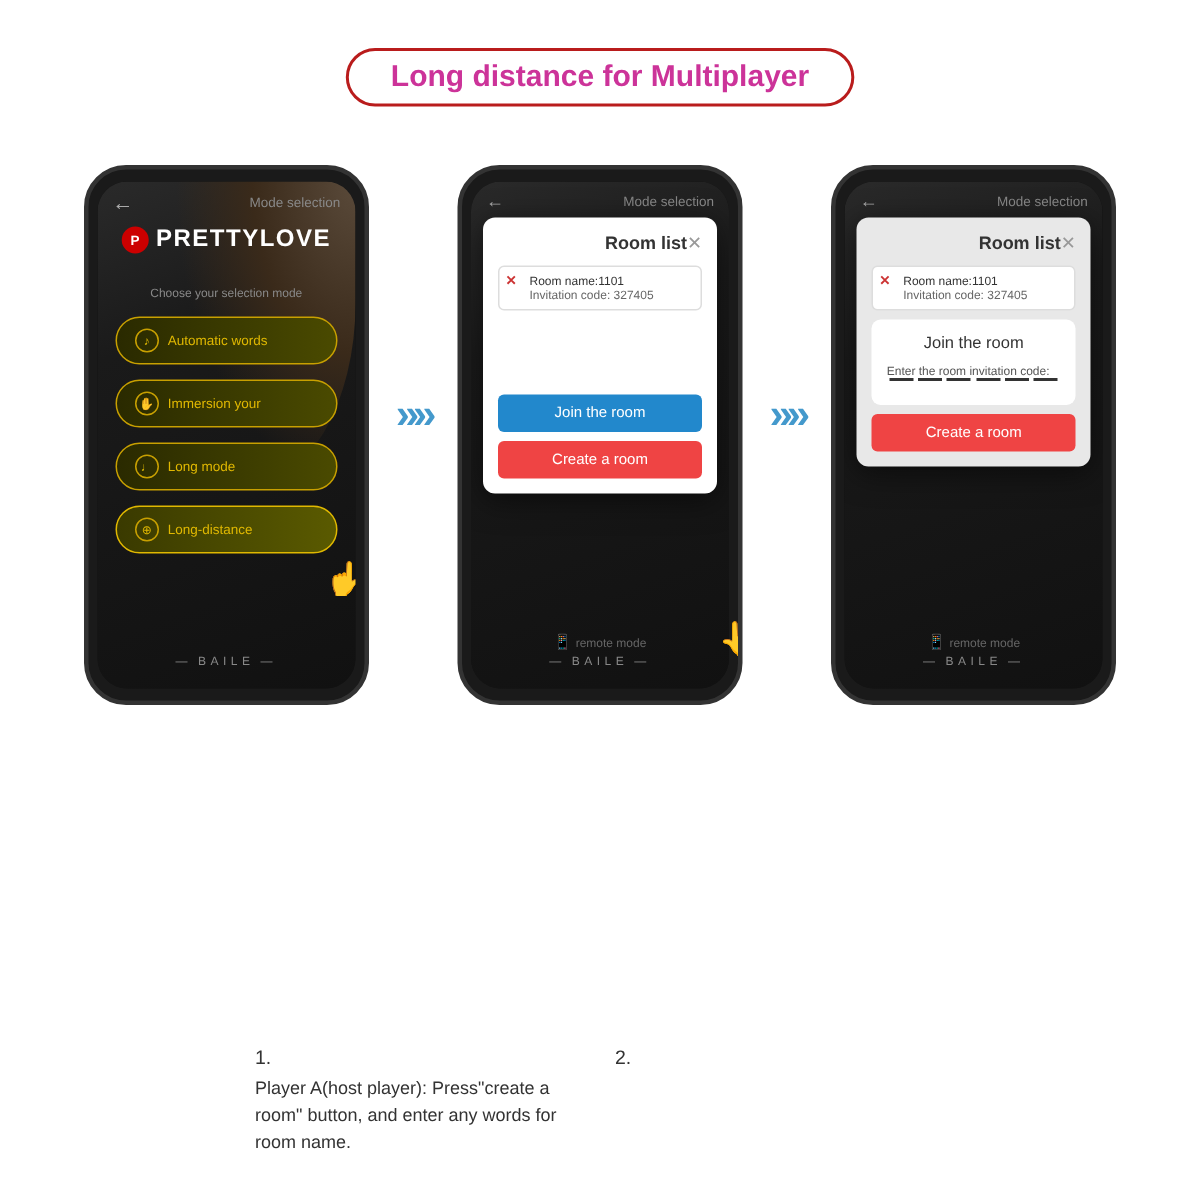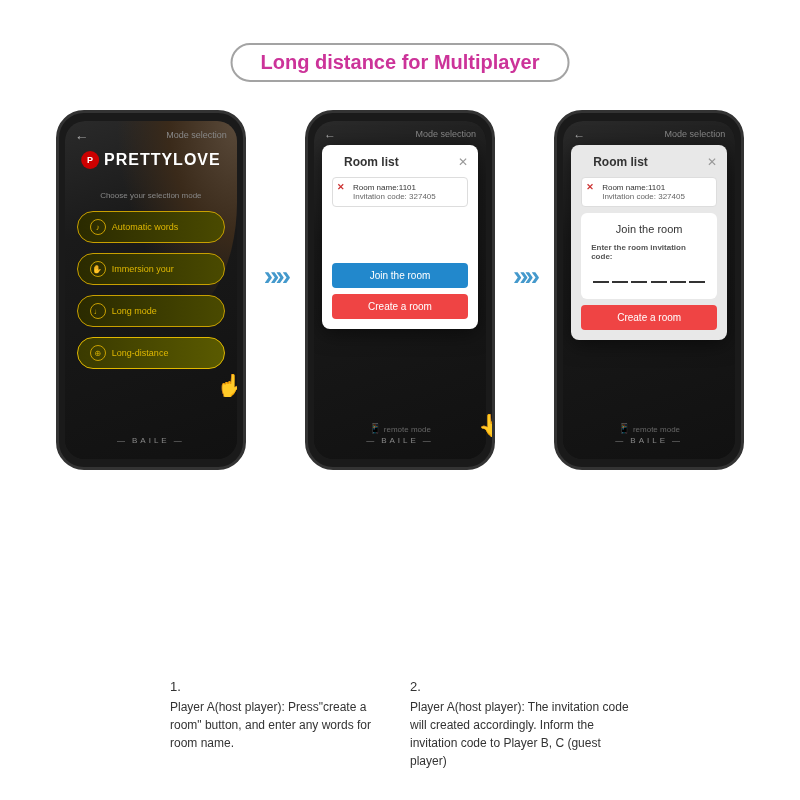--- a/index.html
+++ b/index.html
@@ -8,24 +8,24 @@
       height: 800px;
       background: #ffffff;
       font-family: Arial, sans-serif;
       overflow: hidden;
       position: relative;
     }
 
     
     .title-banner {
       position: absolute;
-      top: 43px;
+      top: 32px;
       left: 50%;
       transform: translateX(-50%);
-      border: 2px solid #a3a3a3;
+      border: 2px solid #b91c1c;
       border-radius: 20px;
       padding: 6px 28px;
       white-space: nowrap;
       text-align: center;
     }
     .title-banner span {
       color: #cc3399;
       font-size: 20px;
       font-weight: bold;
     }
@@ -263,21 +263,21 @@
     .room-dialog-header {
       display: flex;
       justify-content: space-between;
       align-items: center;
       margin-bottom: 8px;
     }
     .room-dialog-title {
       font-size: 12px;
       font-weight: bold;
       color: #333;
-      text-align: left;
+      text-align: right;
       flex: 1;
     }
     .room-dialog-close {
       color: #999;
       font-size: 12px;
       cursor: pointer;
     }
     .room-item {
       border: 1px solid #ddd;
       border-radius: 4px;
@@ -348,22 +348,21 @@
     }
     .join-title {
       font-size: 11px;
       color: #333;
       text-align: center;
       margin-bottom: 8px;
     }
     .join-label {
       font-size: 8px;
       color: #555;
-      margin-bottom: 20px;
-      font-weight: bold;
+      margin-bottom: 0;
     }
     .join-code-input {
       display: flex;
       justify-content: space-around;
       margin-bottom: 6px;
     }
     .code-char {
       width: 16px;
       height: 2px;
       background: #333;
@@ -538,15 +537,14 @@
 
 </div>
 
 <div class="descriptions">
   <div class="desc-block">
     <div class="desc-number">1.</div>
     <div class="desc-text">Player A(host player): Press"create a room" button, and enter any words for room name.</div>
   </div>
   <div class="desc-block">
     <div class="desc-number">2.</div>
-    <div class="desc-text">Player A(host player): The invitation code will created accordingly. Inform the invitation code to Player B, C (guest player)</div>
   </div>
 </div>
 
 </body></html>

